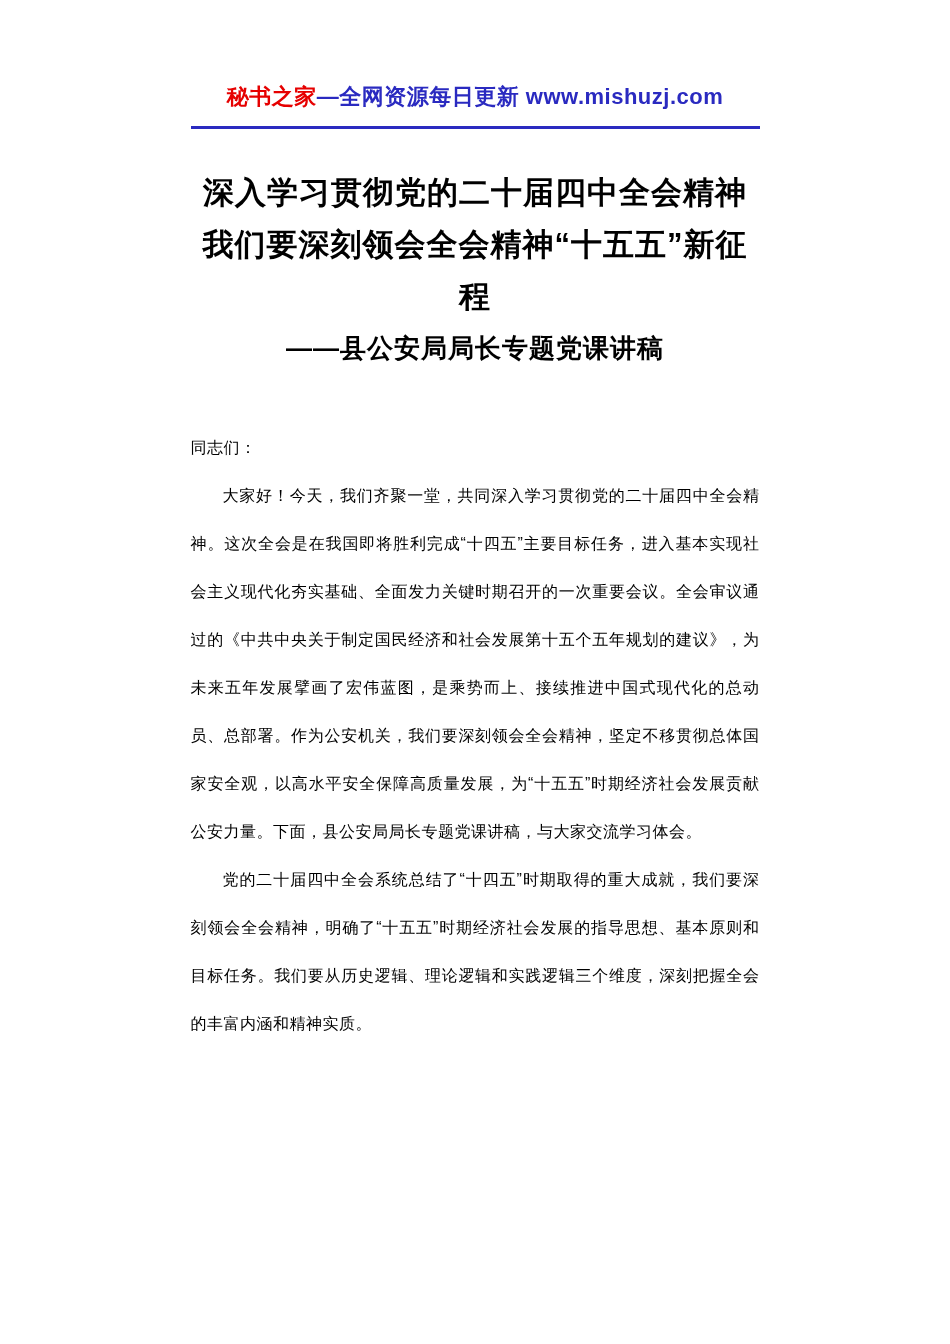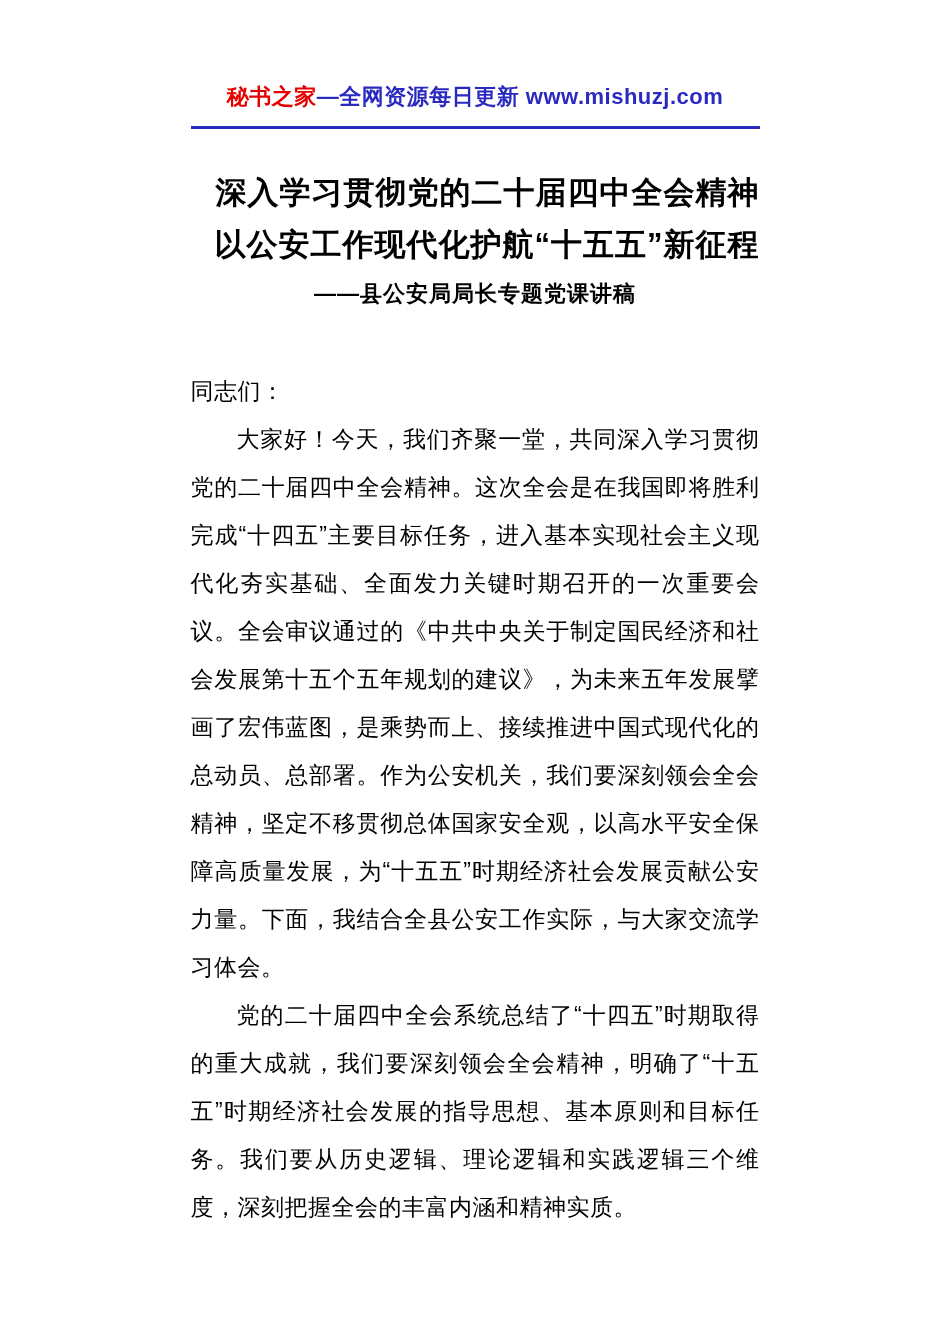--- a/index.html
+++ b/index.html
@@ -33,32 +33,31 @@
   .title-block {
     margin-top: 38px;
     text-align: center;
     color: #000000;
   }
   .doc-title {
     font-size: 31px;
     font-weight: 700;
     line-height: 52px;
     letter-spacing: 1px;
-    text-align: right;
   }
   .doc-subtitle {
     margin-top: 8px;
-    font-size: 22px;
+    font-size: 26px;
     font-weight: 700;
     letter-spacing: 1px;
   }
   
   .doc-body {
     margin-top: 58px;
-    font-size: 23px;
+    font-size: 16px;
     line-height: 48px;
     color: #000000;
     text-align: justify;
     letter-spacing: 0.5px;
   }
   .para        { text-indent: 2em; }
   .salutation  { text-indent: 0; }
   .section-heading { text-indent: 2em; font-weight: 400; }
 </style>
 </head>
@@ -66,24 +65,24 @@
 
 <div class="page">
 
   <div class="doc-header">
     <span class="site-name">秘书之家</span><span class="tagline">—全网资源每日更新 </span><span class="site-url">www.mishuzj.com</span>
   </div>
 
   <div class="title-block">
     <div class="doc-title">
       <div>深入学习贯彻党的二十届四中全会精神</div>
-      <div>以公安工作现代化护航“十五五”新征程</div>
+      <div>我们要深刻领会全会精神“十五五”新征程</div>
     </div>
     <div class="doc-subtitle">——县公安局局长专题党课讲稿</div>
   </div>
 
   <div class="doc-body">
     <p class="para salutation">同志们：</p>
-    <p class="para">大家好！今天，我们齐聚一堂，共同深入学习贯彻党的二十届四中全会精神。这次全会是在我国即将胜利完成“十四五”主要目标任务，进入基本实现社会主义现代化夯实基础、全面发力关键时期召开的一次重要会议。全会审议通过的《中共中央关于制定国民经济和社会发展第十五个五年规划的建议》，为未来五年发展擘画了宏伟蓝图，是乘势而上、接续推进中国式现代化的总动员、总部署。作为公安机关，我们要深刻领会全会精神，坚定不移贯彻总体国家安全观，以高水平安全保障高质量发展，为“十五五”时期经济社会发展贡献公安力量。下面，我结合全县公安工作实际，与大家交流学习体会。</p>
+    <p class="para">大家好！今天，我们齐聚一堂，共同深入学习贯彻党的二十届四中全会精神。这次全会是在我国即将胜利完成“十四五”主要目标任务，进入基本实现社会主义现代化夯实基础、全面发力关键时期召开的一次重要会议。全会审议通过的《中共中央关于制定国民经济和社会发展第十五个五年规划的建议》，为未来五年发展擘画了宏伟蓝图，是乘势而上、接续推进中国式现代化的总动员、总部署。作为公安机关，我们要深刻领会全会精神，坚定不移贯彻总体国家安全观，以高水平安全保障高质量发展，为“十五五”时期经济社会发展贡献公安力量。下面，县公安局局长专题党课讲稿，与大家交流学习体会。</p>
     <p class="para">党的二十届四中全会系统总结了“十四五”时期取得的重大成就，我们要深刻领会全会精神，明确了“十五五”时期经济社会发展的指导思想、基本原则和目标任务。我们要从历史逻辑、理论逻辑和实践逻辑三个维度，深刻把握全会的丰富内涵和精神实质。</p>
   </div>
 
 </div>
 
 </body></html>

